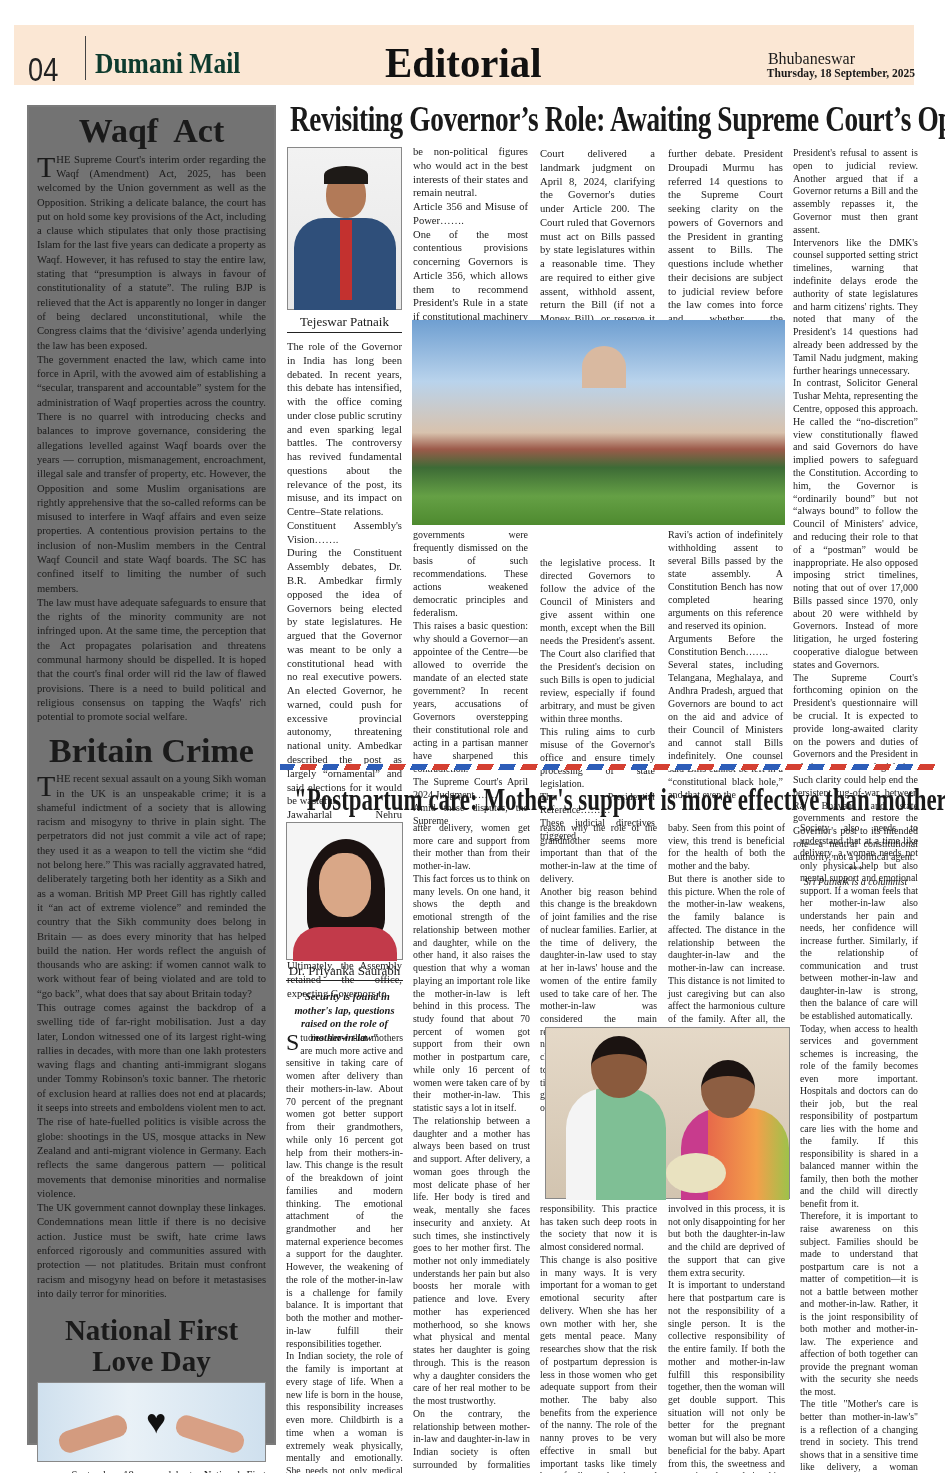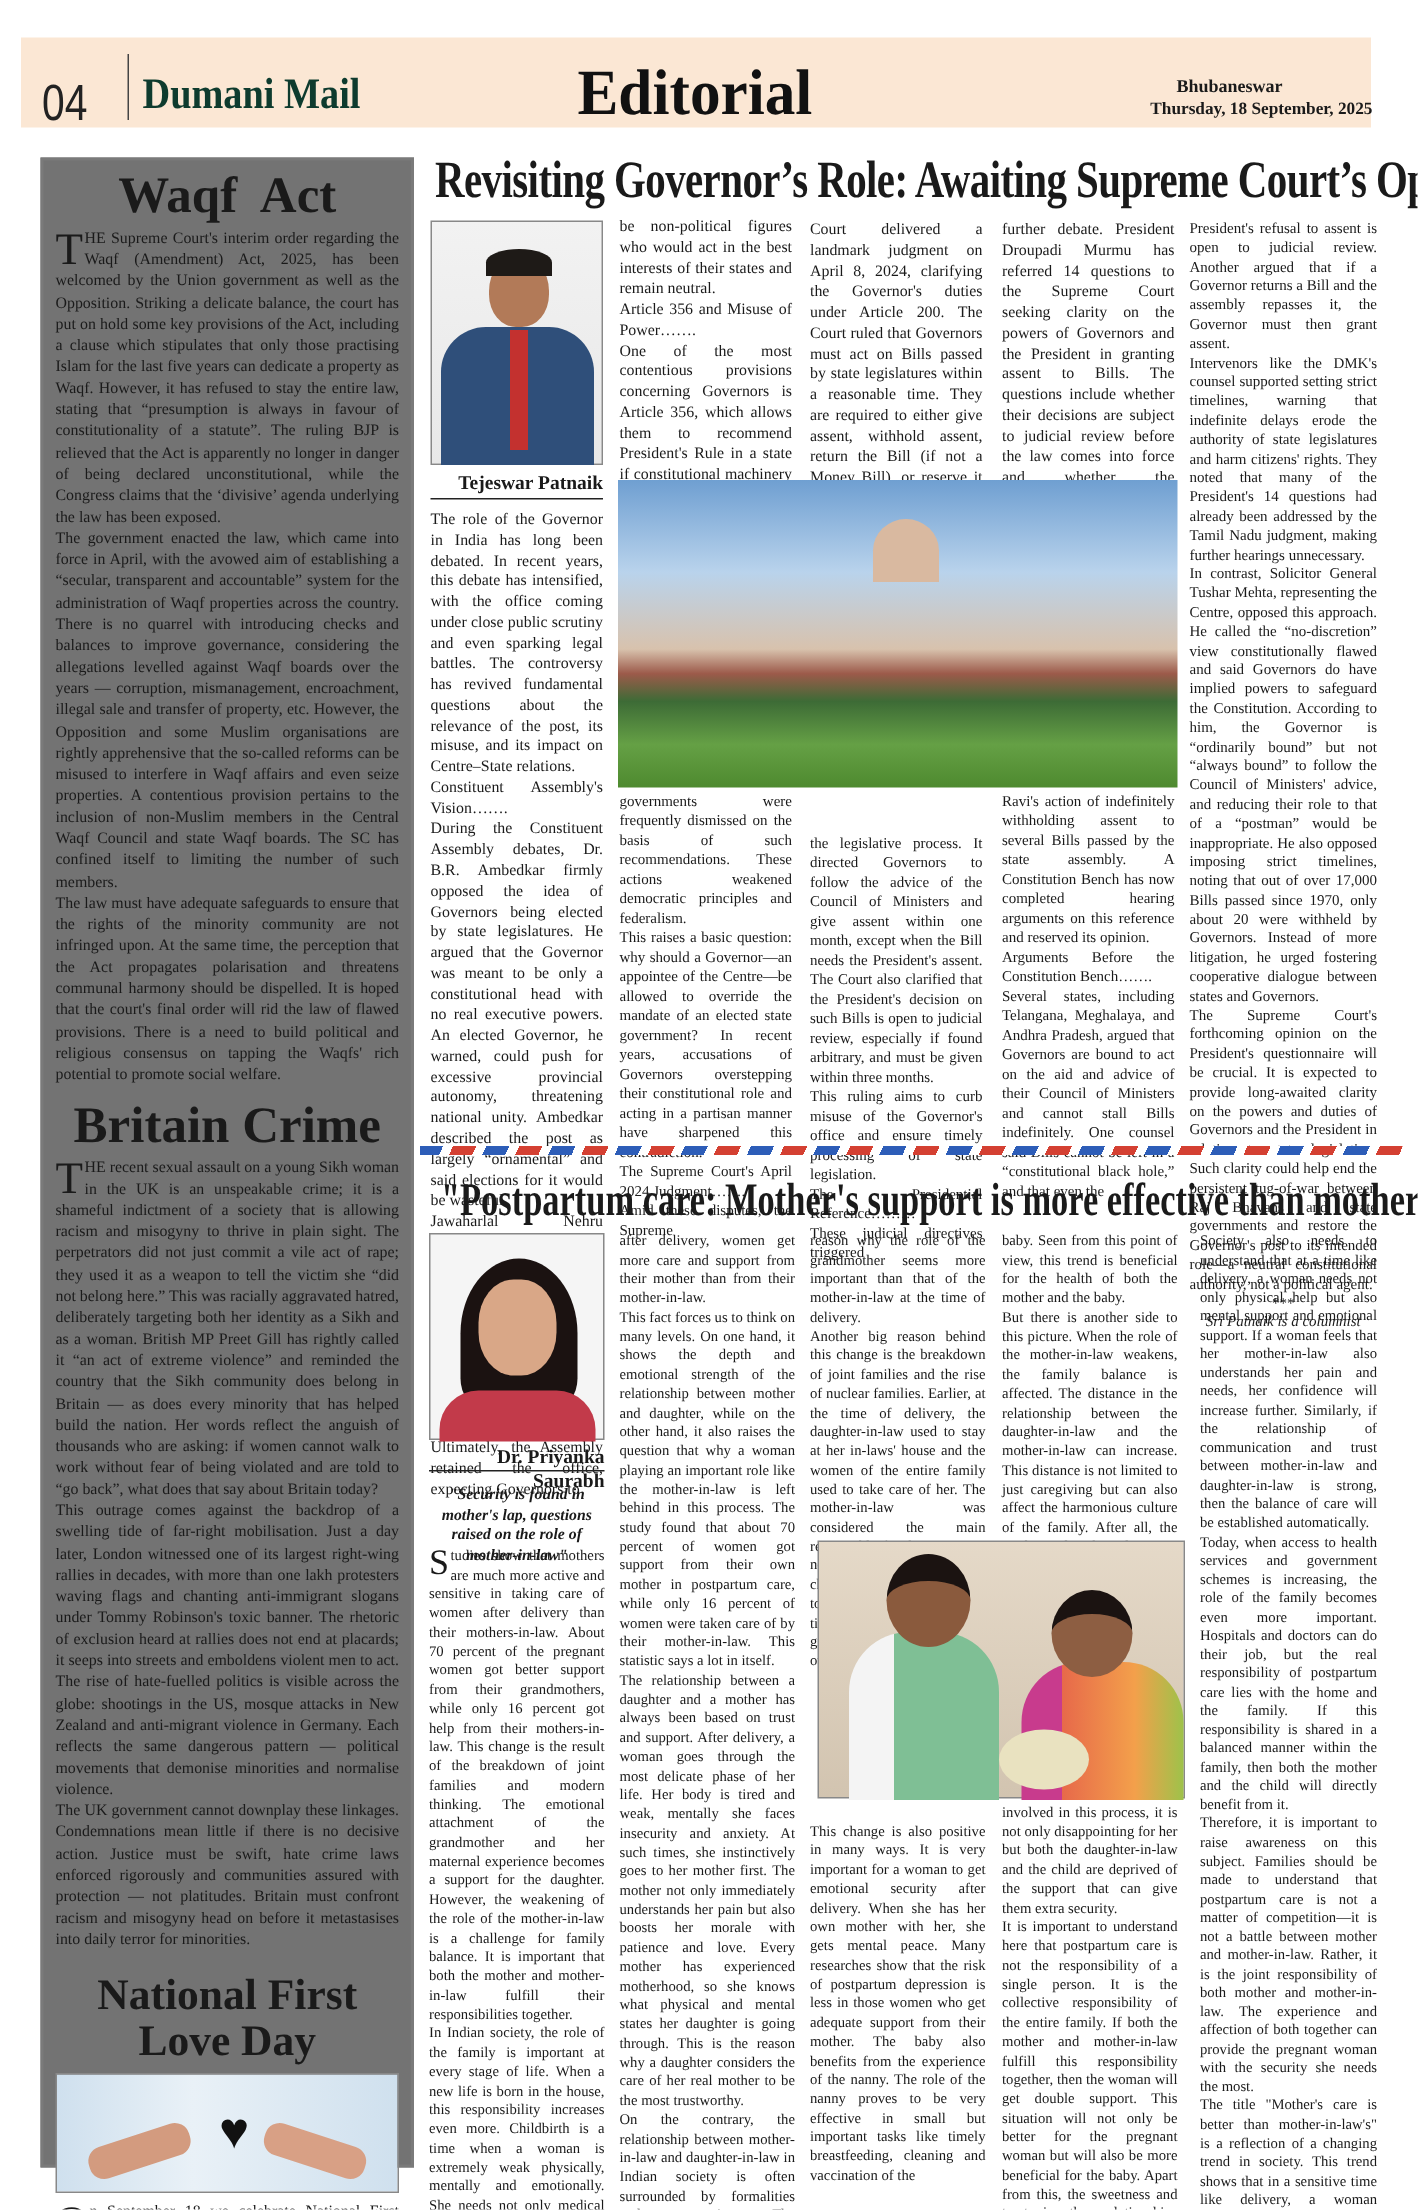--- a/index.html
+++ b/index.html
@@ -2,40 +2,40 @@
 <html><head>
 <meta charset="utf-8">
 <style>
 *{box-sizing:border-box;margin:0;padding:0}
 body{width:945px;height:1473px;background:#fff;font-family:"Liberation Serif",serif;color:#1a1a1a;position:relative;overflow:hidden}
 .masthead{position:absolute;left:14px;top:25px;width:900px;height:60px;background:#fbe7d4;}
 .pg{position:absolute;left:28px;top:50px;font-size:34px;font-family:"Liberation Sans",sans-serif;font-weight:300;color:#222;transform:scaleX(.8);transform-origin:left}
 .pgsep{position:absolute;left:85px;top:36px;width:1px;height:44px;background:#444}
 .brand{position:absolute;left:95px;top:47px;font-size:29px;font-weight:bold;color:#0e3b2e;transform:scaleX(.88);transform-origin:left;font-family:"Liberation Serif",serif}
 .section{position:absolute;left:385px;top:38px;font-size:43px;font-weight:bold;color:#111;transform:scaleX(.95);transform-origin:left}
-.city{position:absolute;right:90px;top:50px;font-size:12px;font-weight:bold}
+.city{position:absolute;right:90px;top:50px;font-size:16px;font-weight:normal}
 .date{position:absolute;right:30px;top:67px;font-size:11.5px;font-weight:bold}
 .sidebar{position:absolute;left:27px;top:105px;width:249px;height:1340px;background:#737373;border:2px solid #7a7a7a;padding:2px 8px;}
 .sh{text-align:center;font-weight:bold;font-size:34px;line-height:1.05;margin:4px 0}
 .st{font-size:10.6px;line-height:1.35;text-align:justify}
 .st p{margin:0}
 .drop{float:left;font-size:30px;line-height:.9;margin-right:1px}
 .hands{height:80px;margin:6px 0;background:linear-gradient(90deg,#cfe0ee,#e9f1f7 40%,#cfe0ee);border:1px solid #888;position:relative}
 .hands .h1{position:absolute;left:20px;top:40px;width:70px;height:22px;background:#d39b7f;border-radius:10px;transform:rotate(-18deg)}
 .hands .h2{position:absolute;right:20px;top:40px;width:70px;height:22px;background:#d8a085;border-radius:10px;transform:rotate(18deg)}
 .hands .heart{position:absolute;left:108px;top:20px;font-size:34px;color:#111}
 .h1title{position:absolute;left:290px;top:100px;font-size:35px;font-weight:bold;transform:scaleX(.78);transform-origin:left;white-space:nowrap;letter-spacing:-.5px}
 .col{position:absolute;font-size:10.6px;line-height:1.36;text-align:justify}
 .col b{font-weight:normal}
 .photo1{position:absolute;left:287px;top:147px;width:115px;height:163px;border:1px solid #888;background:linear-gradient(#f2f2f2,#e8e8e8)}
 .photo1 .face{position:absolute;left:38px;top:22px;width:40px;height:48px;background:#b27a58;border-radius:50% 50% 45% 45%}
 .photo1 .hair{position:absolute;left:36px;top:18px;width:44px;height:18px;background:#1e1a17;border-radius:50% 50% 0 0}
 .photo1 .suit{position:absolute;left:6px;top:70px;width:102px;height:92px;background:#2f4f7a;border-radius:30px 30px 0 0}
 .photo1 .tie{position:absolute;left:52px;top:72px;width:12px;height:80px;background:#c3312f}
-.cap{position:absolute;font-weight:bold;font-size:13px;text-align:right}
+.cap{position:absolute;font-weight:normal;font-size:13px;text-align:center}
 .rule{position:absolute;height:1px;background:#222}
 .court{position:absolute;left:412px;top:320px;width:373px;height:205px;background:linear-gradient(#6f9fd1 0%,#b9d3ec 30%,#d8c2ad 55%,#9c5a4a 63%,#3d6b36 72%,#65a045 86%,#4e8a2f 100%);}
 .dome{position:absolute;left:170px;top:26px;width:44px;height:42px;background:#d9b9a0;border-radius:50% 50% 0 0}
 .airmail{position:absolute;left:280px;top:764px;width:655px;height:6px;background:repeating-linear-gradient(115deg,#2d5db8 0 14px,#fff 14px 20px,#d44032 20px 34px,#fff 34px 40px)}
 .h2title{position:absolute;left:294px;top:782px;font-size:31px;font-weight:bold;transform:scaleX(.74);transform-origin:left;white-space:nowrap}
 .photo2{position:absolute;left:286px;top:822px;width:117px;height:138px;border:1px solid #888;background:#f5f5f5}
 .photo2 .hair{position:absolute;left:20px;top:16px;width:78px;height:100px;background:#1b1211;border-radius:50% 50% 20% 20%}
 .photo2 .face{position:absolute;left:32px;top:30px;width:52px;height:64px;background:#d9a787;border-radius:45%}
 .photo2 .dress{position:absolute;left:6px;top:104px;width:104px;height:34px;background:#c23a4a;border-radius:26px 26px 0 0}
 .quote{position:absolute;left:286px;top:990px;width:117px;font-size:10.5px;font-style:italic;font-weight:bold;text-align:center;line-height:1.3}
@@ -177,21 +177,21 @@
   <span>But there is another side to this picture. When the role of the mother-in-law weakens, the family balance is affected. The distance in the relationship between the daughter-in-law and the mother-in-law can increase. This distance is not limited to just caregiving but can also affect the harmonious culture of the family. After all, the mother-in-law has also gone through this process herself at some point and the importance of her experience cannot be completely denied. If her experience and affection are not</span>
 </div>
 <div class="photo3">
   <div class="p1"></div>
     <div class="p1h"></div>
     <div class="p2"></div>
     <div class="p2h"></div>
     <div class="baby"></div>
 </div>
 <div class="col" style="left:540px;top:1203px;width:117px;line-height:1.3;font-size:9.8px">
-  <br>
+  <span>responsibility. This practice has taken such deep roots in the society that now it is almost considered normal.</span><br>
   <span>This change is also positive in many ways. It is very important for a woman to get emotional security after delivery. When she has her own mother with her, she gets mental peace. Many researches show that the risk of postpartum depression is less in those women who get adequate support from their mother. The baby also benefits from the experience of the nanny. The role of the nanny proves to be very effective in small but important tasks like timely breastfeeding, cleaning and vaccination of the</span>
 </div>
 <div class="col" style="left:668px;top:1203px;width:117px;line-height:1.3;font-size:9.8px">
   <span>involved in this process, it is not only disappointing for her but both the daughter-in-law and the child are deprived of the support that can give them extra security.</span><br>
   <span>It is important to understand here that postpartum care is not the responsibility of a single person. It is the collective responsibility of the entire family. If both the mother and mother-in-law fulfill this responsibility together, then the woman will get double support. This situation will not only be better for the pregnant woman but will also be more beneficial for the baby. Apart from this, the sweetness and trust in the relationships within the family will also increase.</span>
 </div>
 <div class="col" style="left:800px;top:822px;width:118px;line-height:1.28;font-size:9.8px">
   <span>Society also needs to understand that at a time like delivery, a woman needs not only physical help but also mental support and emotional support. If a woman feels that her mother-in-law also understands her pain and needs, her confidence will increase further. Similarly, if the relationship of communication and trust between mother-in-law and daughter-in-law is strong, then the balance of care will be established automatically.</span><br>
   <span>Today, when access to health services and government schemes is increasing, the role of the family becomes even more important. Hospitals and doctors can do their job, but the real responsibility of postpartum care lies with the home and the family. If this responsibility is shared in a balanced manner within the family, then both the mother and the child will directly benefit from it.</span><br>
   <span>Therefore, it is important to raise awareness on this subject. Families should be made to understand that postpartum care is not a matter of competition—it is not a battle between mother and mother-in-law. Rather, it is the joint responsibility of both mother and mother-in-law. The experience and affection of both together can provide the pregnant woman with the security she needs the most.</span><br>

